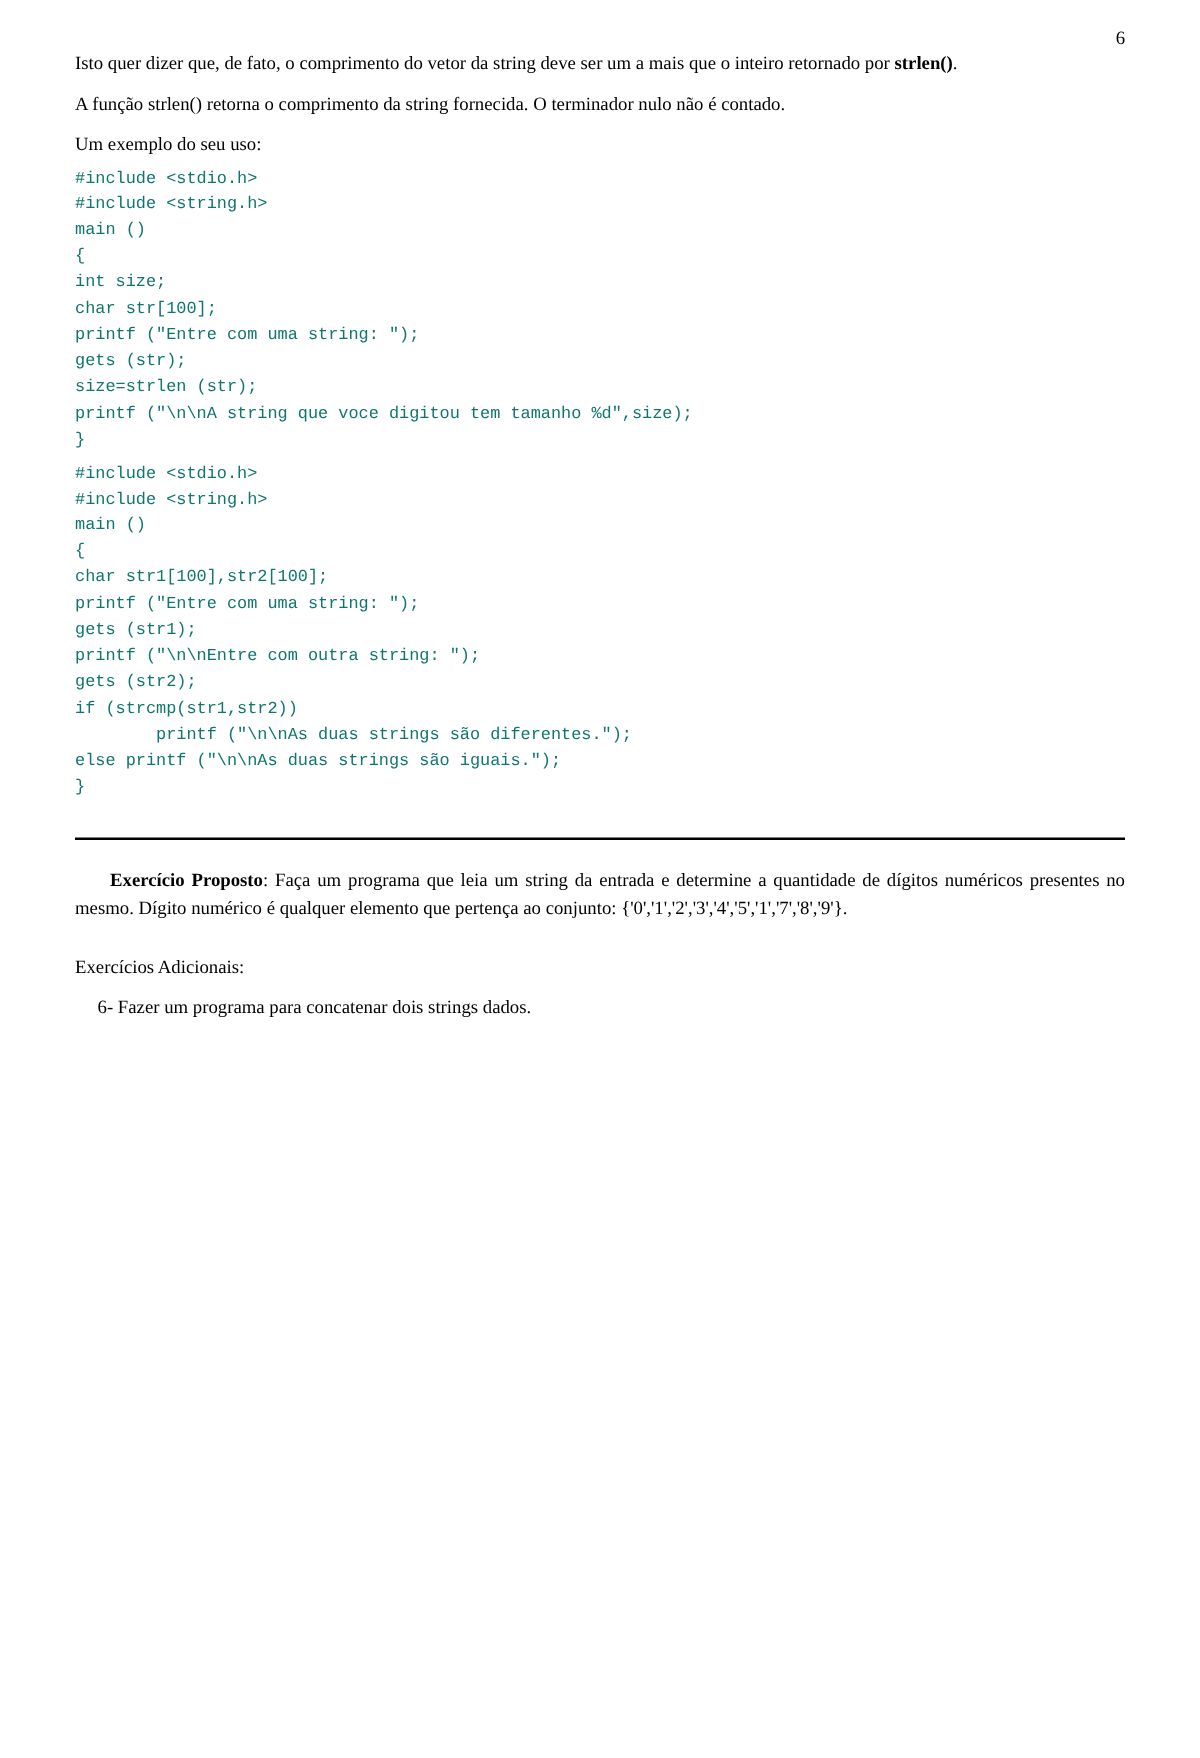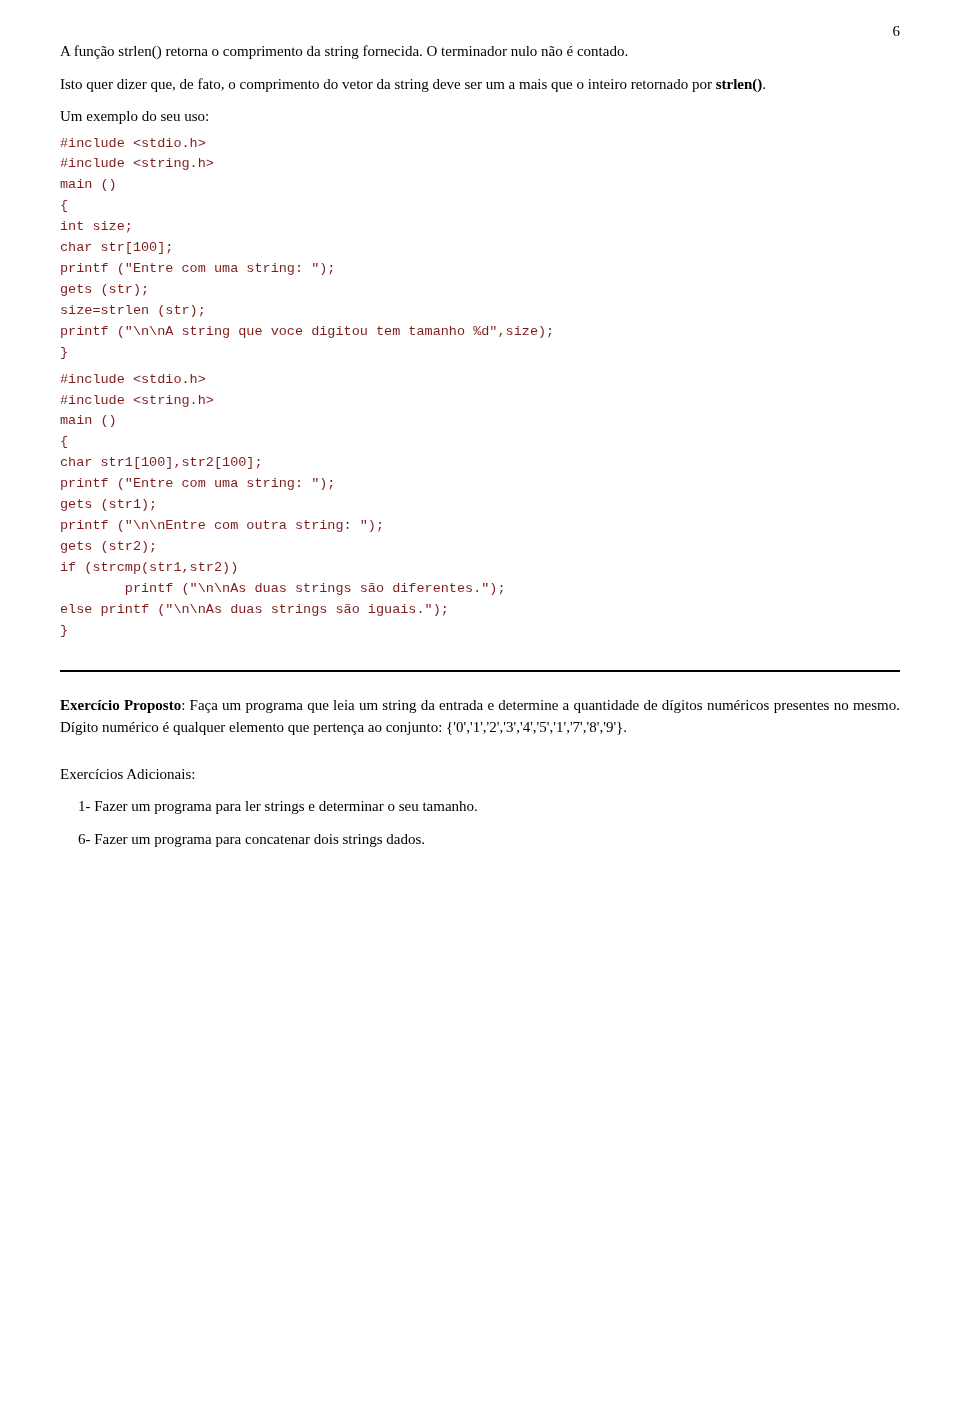--- a/index.html
+++ b/index.html
@@ -36,21 +36,21 @@
     }
     .example-label {
       margin-top: 10px;
       margin-bottom: 0;
     }
     pre, .code-block {
       font-family: 'Courier New', Courier, monospace;
       font-size: 13.5px;
       line-height: 1.55;
       background: #ffffff;
-      color: #7f1d1d;
+      color: #0f766e;
       white-space: pre;
       margin: 6px 0 6px 0;
     }
     .section-heading {
       font-family: 'Times New Roman', Times, serif;
       font-size: 20px;
       font-weight: bold;
       margin-top: 28px;
       margin-bottom: 6px;
     }
@@ -69,43 +69,44 @@
       border-top: 2px solid #000;
       margin: 28px 0 22px 0;
     }
     .exercise-block {
       margin-top: 10px;
       margin-bottom: 24px;
       text-align: justify;
     }
     .exercise-block b {
       font-weight: bold;
+      margin-left: 28px;
     }
     .additional-exercises {
       margin-top: 18px;
     }
     .additional-exercises b {
       font-weight: normal;
     }
     .ex-item {
       margin: 10px 0 0 18px;
       text-align: justify;
     }
   </style>
 </head>
 <body>
 
 <div class="page">
 
   <div class="page-number">6</div>
 
-  <p class="intro-text">A função strlen() retorna o comprimento da string fornecida. O terminador nulo não é contado.</p>
   <p class="intro-text">
     <span>Isto quer dizer que, de fato, o comprimento do vetor da string deve ser um a mais que o inteiro retornado por </span><b>strlen()</b><span>.</span>
   </p>
+  <p class="intro-text">A função strlen() retorna o comprimento da string fornecida. O terminador nulo não é contado.</p>
   <p class="example-label">Um exemplo do seu uso:</p>
 
   <pre>#include &lt;stdio.h&gt;
 #include &lt;string.h&gt;
 main ()
 {
 int size;
 char str[100];
 printf ("Entre com uma string: ");
 gets (str);
@@ -130,17 +131,16 @@
 }</pre>
 
   <hr class="divider">
 
   <div class="exercise-block">
     <b>Exercício Proposto</b><span>: Faça um programa que leia um string da entrada e determine a quantidade de dígitos numéricos presentes no mesmo. Dígito numérico é qualquer elemento que pertença ao conjunto: {'0','1','2','3','4','5','1','7','8','9'}.</span>
   </div>
 
   <div class="additional-exercises">
     <b>Exercícios Adicionais</b><span>:</span>
-    <div class="ex-item">1-   Fazer um programa para ler strings e determinar o seu tamanho.</div>
     <div class="ex-item">6-   Fazer um programa para concatenar dois strings dados.</div>
   </div>
 
 </div>
 
 </body></html>

